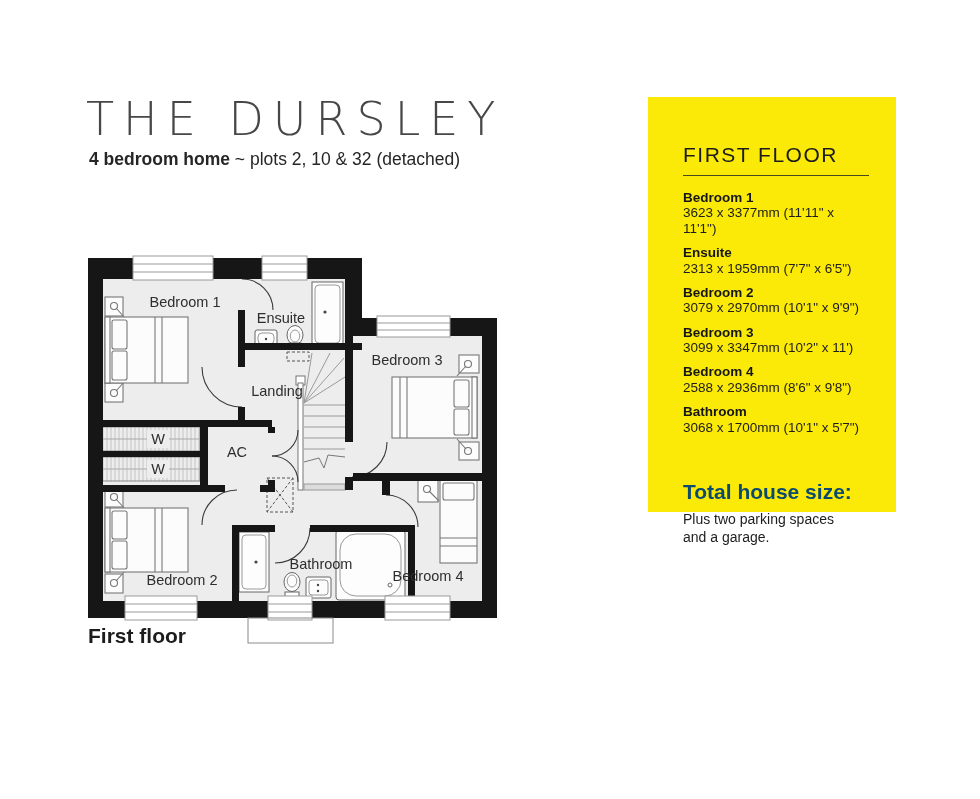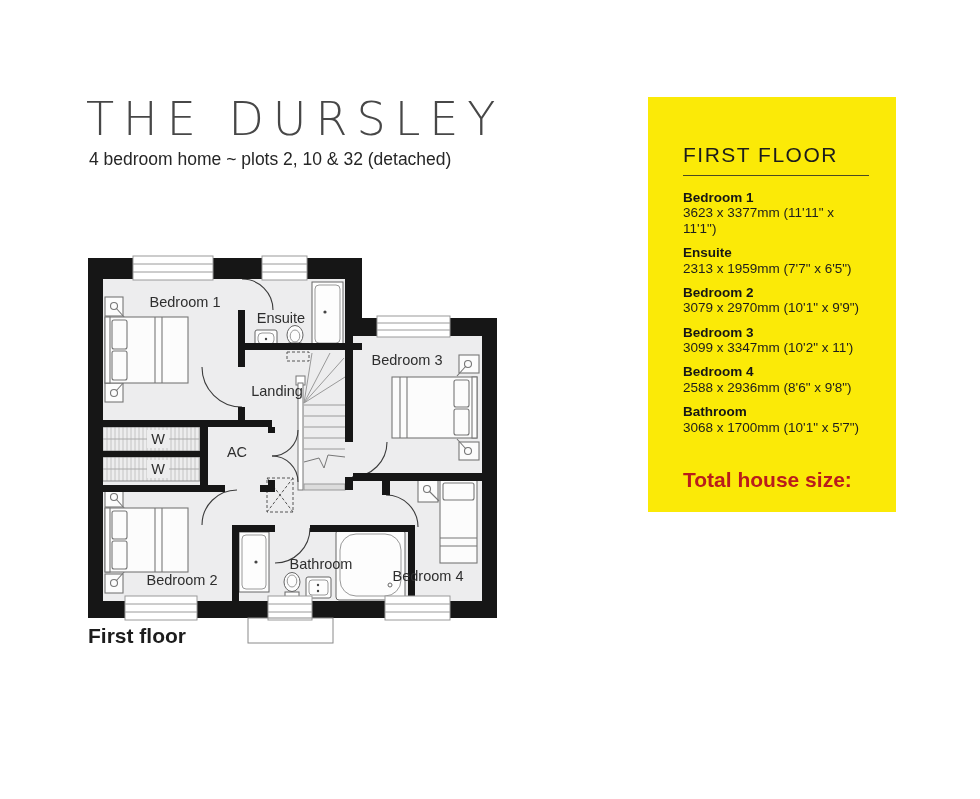--- a/index.html
+++ b/index.html
@@ -1,29 +1,29 @@
 <!DOCTYPE html>
 <html><head>
 <meta charset="utf-8">
 <style>
   html,body{margin:0;padding:0;background:#fff;}
   .page{position:relative;width:980px;height:799px;background:#ffffff;overflow:hidden;
         font-family:"Liberation Sans","DejaVu Sans",sans-serif;color:#222;}
   .title{position:absolute;left:86px;top:92px;font-family:"DejaVu Sans","Liberation Sans",sans-serif;
          font-weight:200;font-size:46px;letter-spacing:9px;color:#474747;white-space:nowrap;}
   .subtitle{position:absolute;left:89px;top:149px;font-size:17.5px;color:#262626;}
-  .subtitle .b{font-weight:normal;text-align:right;}
+  .subtitle .b{font-weight:bold;text-align:right;}
   .panel{position:absolute;left:648px;top:97px;width:248px;height:415px;box-sizing:border-box;
          padding:46px 30px 0 35px;}
   .panel h2{margin:0 0 8px 0;font-size:21px;font-weight:normal;letter-spacing:1.5px;color:#1c1c1c;}
   .panel .rule{border-top:1.4px solid #4a4a22;width:186px;margin-bottom:14px;}
   .room{margin-bottom:9px;line-height:1.14;}
   .room .rname{font-weight:bold;font-size:13.5px;color:#161616;}
   .room .rdims{font-size:13.5px;color:#1d1d1d;}
-  .total{margin-top:32px;font-weight:bold;font-size:21px;line-height:1.25;color:#b91c1c;}
+  .total{margin-top:44px;font-weight:bold;font-size:21px;line-height:1.25;color:#0c4a6e;}
   .note{margin-top:6px;font-size:14px;line-height:1.25;color:#1d1d1d;}
   .plan{position:absolute;left:85px;top:255px;}
   .caption{position:absolute;left:88px;top:624px;font-size:21px;font-weight:600;color:#1c1c1c;}
   svg text{font-family:"Liberation Sans","DejaVu Sans",sans-serif;}
   .roomlabel{font-size:14.5px;fill:#2e2e2e;}
 </style>
 </head>
 <body>
 
 <div class="page">
@@ -56,20 +56,24 @@
         <div class="rname">Bedroom 4</div>
         <div class="rdims">2588 x 2936mm (8'6" x 9'8")</div>
       </div>
       <div class="room">
         <div class="rname">Bathroom</div>
         <div class="rdims">3068 x 1700mm (10'1" x 5'7")</div>
       </div>
     </div>
     <div class="total">
       <div>Total house size:</div>
+    </div>
+    <div class="note">
+      <div>Plus two parking spaces</div>
+      <div>and a garage.</div>
     </div>
   </aside>
 
   <svg class="plan" width="415" height="400" viewBox="0 0 415 400">
     <defs>
       <pattern id="hatch" width="4" height="24" patternUnits="userSpaceOnUse">
         <path d="M2,0 V24" stroke="#c4c4c4" stroke-width="1"></path>
       </pattern>
     </defs>
 

